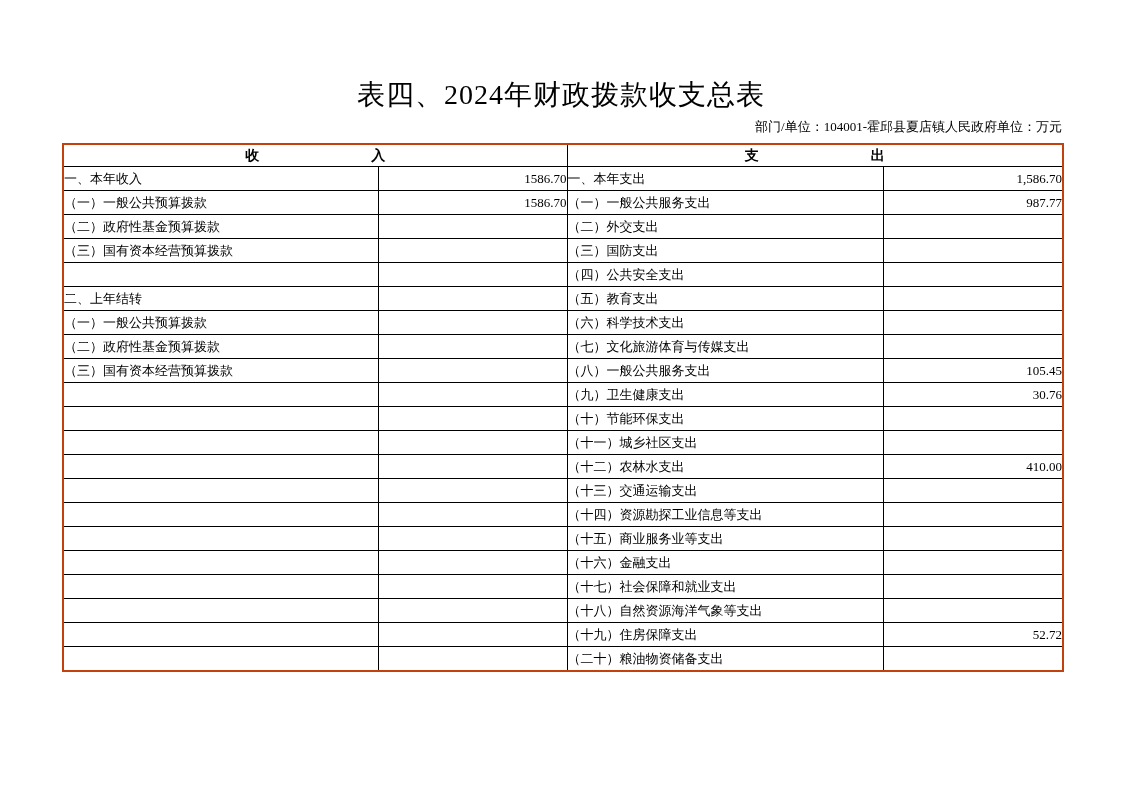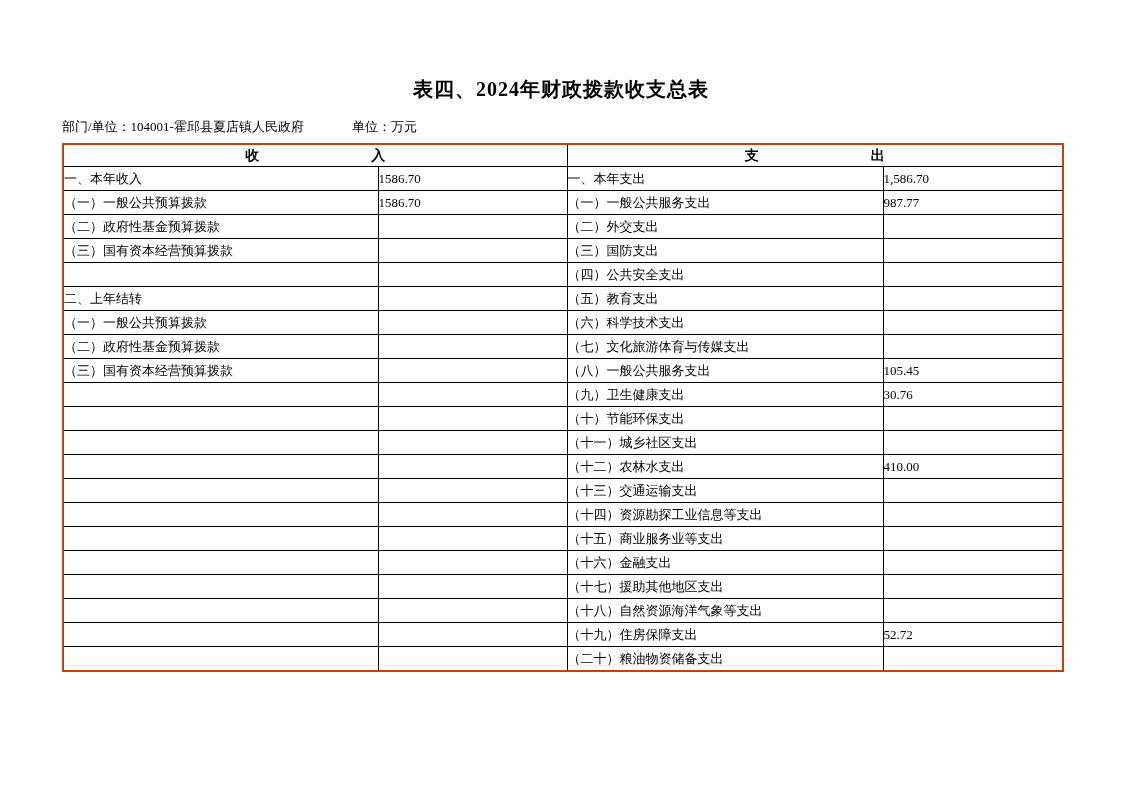--- a/index.html
+++ b/index.html
@@ -15,34 +15,33 @@
     font-family: "Liberation Serif", "DejaVu Serif", serif;
     color: #000000;
     overflow: hidden;
   }
   .doc-title {
     position: absolute;
     top: 76px;
     left: 0;
     width: 100%;
     text-align: center;
-    font-size: 20px;
-    font-weight: bold;
+    font-size: 28px;
+    font-weight: normal;
     letter-spacing: 1px;
   }
   .meta-line {
     position: absolute;
     top: 119px;
     left: 62px;
     width: 1000px;
     display: flex;
-    justify-content: flex-start;
+    justify-content: flex-end;
     font-size: 13px;
     line-height: 16px;
-    gap: 48px;
   }
   table.budget-table {
     position: absolute;
     top: 143px;
     left: 62px;
     width: 1000px;
     border-collapse: collapse;
     table-layout: fixed;
     font-size: 13px;
     border: 2px solid #c2410c;
@@ -69,20 +68,21 @@
     text-align: center;
   }
   tbody td {
     height: 23px;
   }
   td.item {
     text-align: left;
     padding-left: 5px;
   }
   td.value {
+    text-align: right;
     padding-right: 3px;
   }
 </style>
 </head>
 <body>
 
 <div class="page">
 
   <div class="doc-title">表四、2024年财政拨款收支总表</div>
 
@@ -203,21 +203,21 @@
         </tr>
         <tr>
           <td class="item"></td>
           <td class="value"></td>
           <td class="item">（十六）金融支出</td>
           <td class="value"></td>
         </tr>
         <tr>
           <td class="item"></td>
           <td class="value"></td>
-          <td class="item">（十七）援助其他地区支出</td>
+          <td class="item">（十七）社会保障和就业支出</td>
           <td class="value"></td>
         </tr>
         <tr>
           <td class="item"></td>
           <td class="value"></td>
           <td class="item">（十八）自然资源海洋气象等支出</td>
           <td class="value"></td>
         </tr>
         <tr>
           <td class="item"></td>

